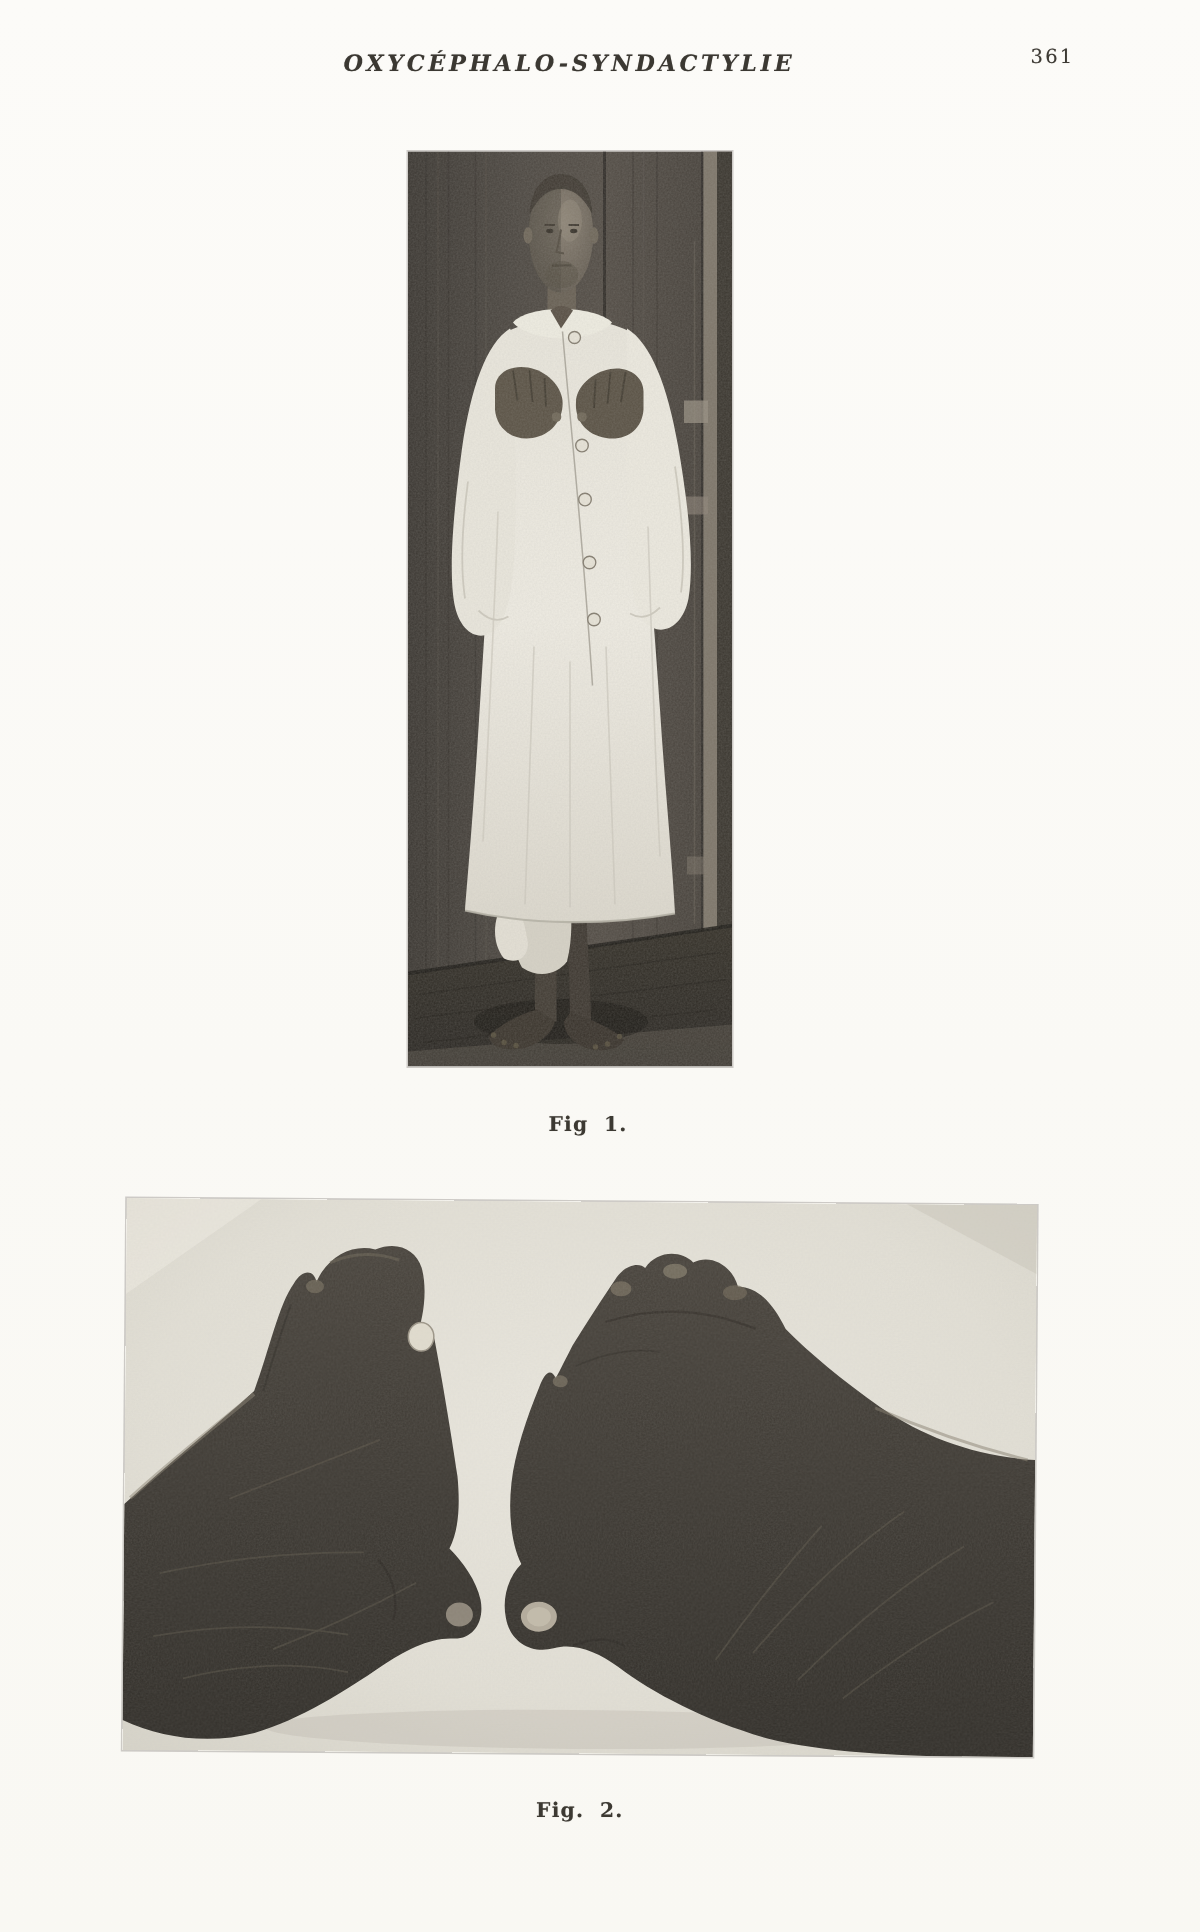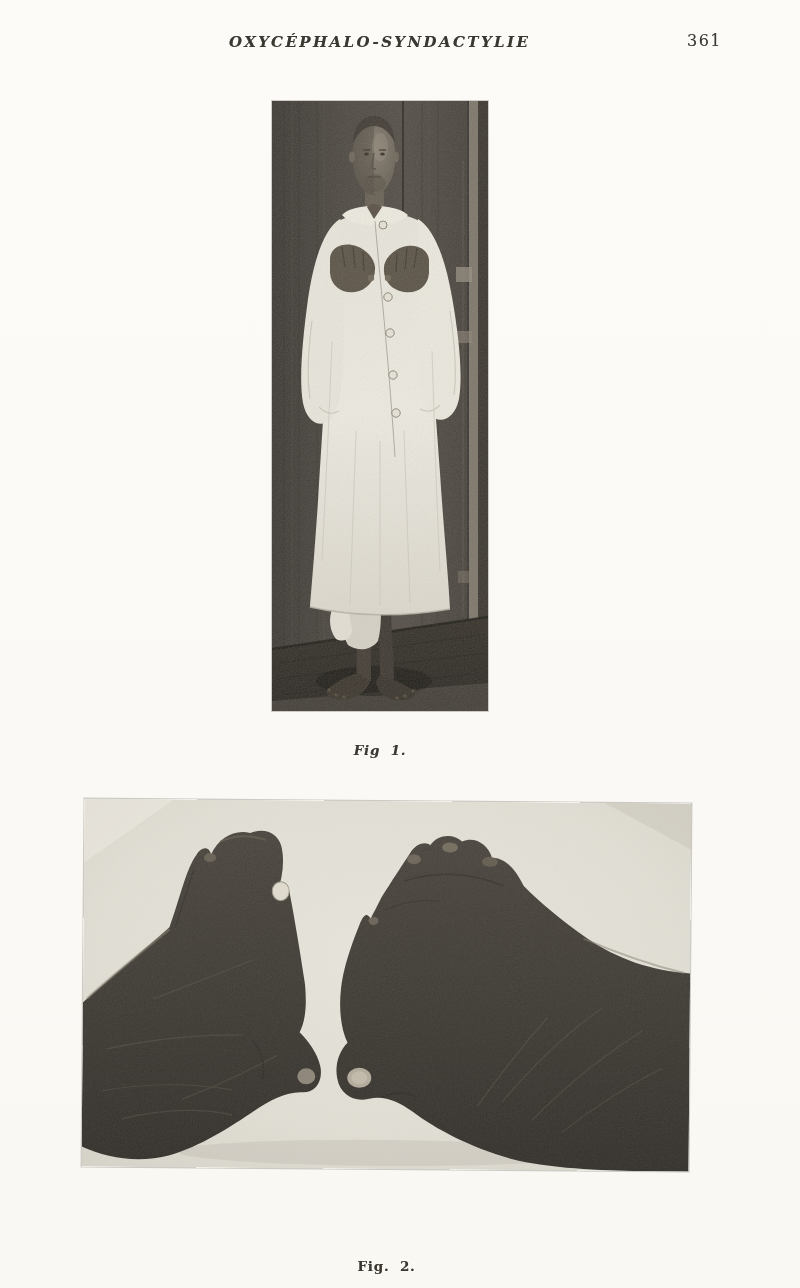--- a/index.html
+++ b/index.html
@@ -14,34 +14,34 @@
   }
   .running-title{
     position:absolute;left:229px;top:33px;
     font-style:italic;font-weight:bold;font-size:15px;
     letter-spacing:2.4px;color:#3b3832;
     text-shadow:0 0 .5px rgba(59,56,50,.45);
     white-space:nowrap;
   }
   .page-number{
     position:absolute;left:687px;top:31px;
-    font-size:16px;letter-spacing:1.5px;color:#3d3a34;
+    font-size:13px;letter-spacing:1.5px;color:#3d3a34;
     text-shadow:0 0 .5px rgba(59,56,50,.4);
   }
   .photo{position:absolute;line-height:0;box-shadow:0 0 0 1px rgba(70,65,58,.25);}
   .photo1{left:272px;top:101px;width:216px;height:610px;}
   .photo2{left:83px;top:801px;width:607px;height:368px;transform:rotate(.45deg);}
   .caption{
     position:absolute;text-align:center;
     font-weight:bold;font-size:13.5px;color:#3c3932;
     letter-spacing:.8px;word-spacing:5px;
     text-shadow:0 0 .5px rgba(60,57,50,.4);
   }
-  .caption1{left:272px;top:742px;width:216px;font-style:italic;}
-  .caption2{left:83px;top:1258px;width:607px;}
+  .caption1{left:284px;top:742px;width:216px;}
+  .caption2{left:83px;top:1199px;width:607px;}
   svg{display:block;}
 </style>
 </head>
 <body>
 
 <div class="page">
 
   <span class="running-title">OXYCÉPHALO-SYNDACTYLIE</span>
   <span class="page-number">361</span>
 

